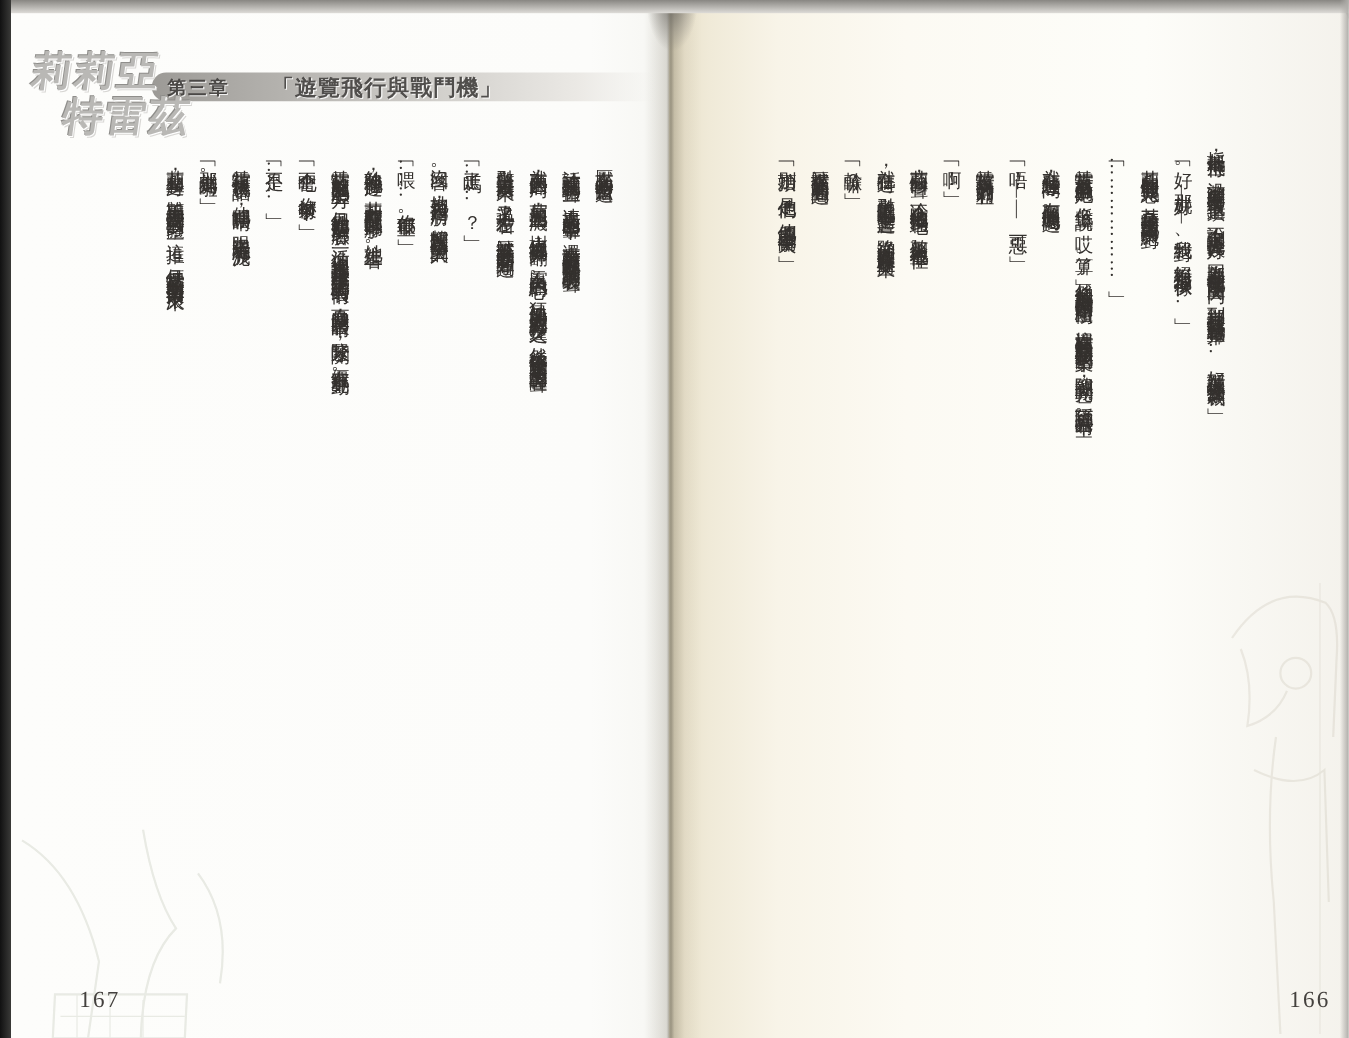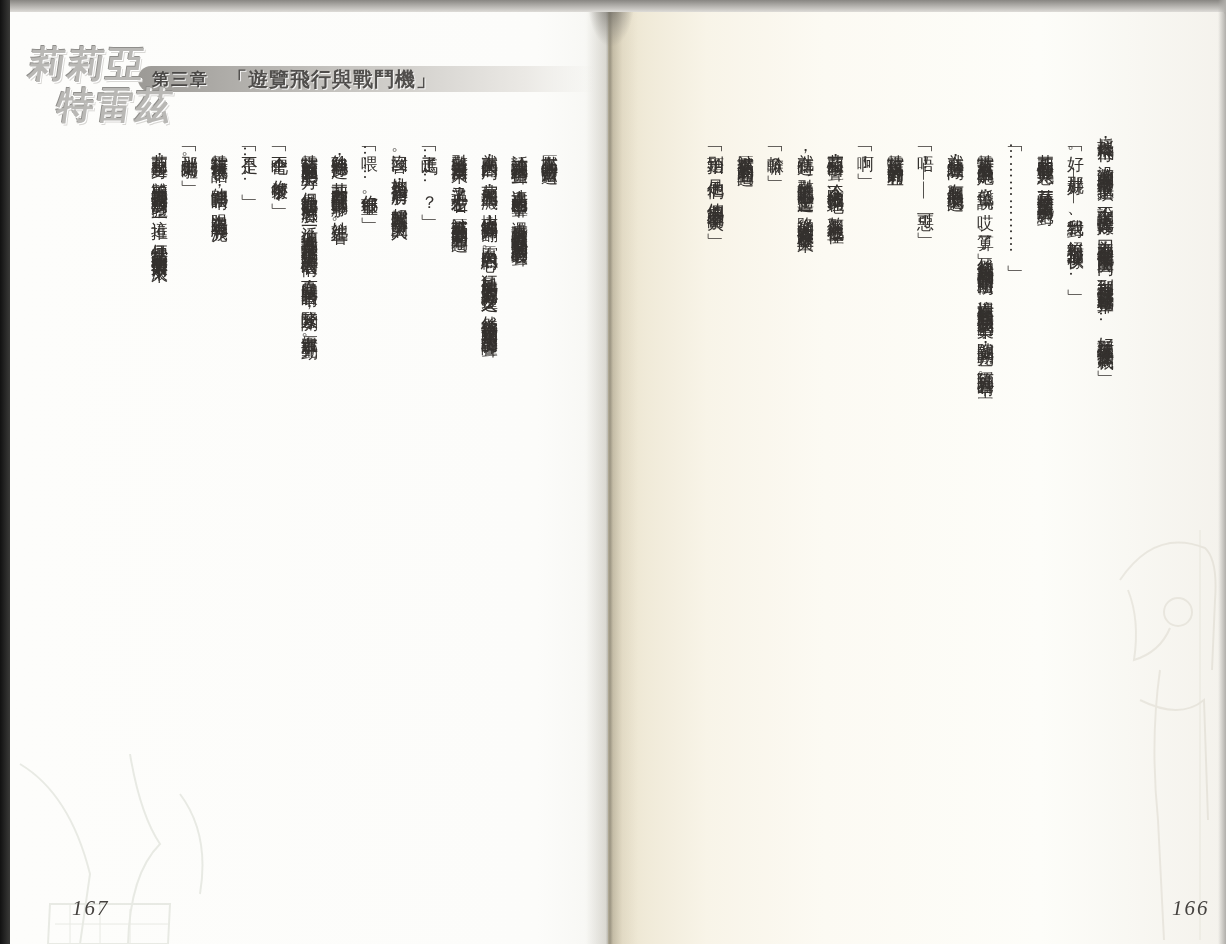--- a/index.html
+++ b/index.html
@@ -43,20 +43,21 @@
   .series-logo .l1 { display:block; font-size:37px; letter-spacing:2px;
     text-shadow:1px 1px 0 #fff,2px 2px 0 #d8d7d4,-1px -1px 0 #8f8e8b; }
   .series-logo .l2 { display:block; font-size:37px; letter-spacing:2px; margin:4px 0 0 34px;
     text-shadow:1px 1px 0 #fff,2px 2px 0 #d8d7d4,-1px -1px 0 #8f8e8b; }
   .chapter-banner {
     position:absolute; left:138px; top:66px; width:456px; height:26px; z-index:2;
     border-radius:13px 0 0 13px;
     background:linear-gradient(to right,#9c9a96 0%,#b8b6b2 30%,#d4d2ce 60%,#ebe9e5 85%,rgba(235,233,229,0) 100%);
     display:flex; align-items:center;
     font-family:Liberation Mono, monospace;
+    gap:20px;
   }
   .chapter-banner .chapter-no {
     margin-left:14px; font-size:17px; font-weight:bold; color:#4a4846;
     letter-spacing:2px; text-shadow:1px 1px 0 rgba(255,255,255,.85);
   }
   .chapter-banner .chapter-title {
     margin-left:18px; font-size:20px; font-weight:bold; color:#504e4c;
     letter-spacing:1px; text-shadow:1px 1px 0 rgba(255,255,255,.85);
   }
   
@@ -65,21 +66,21 @@
     writing-mode:vertical-rl; text-orientation:mixed;
     font-size:17px; line-height:30px; letter-spacing:1.6px;
     color:#34312e; overflow:hidden;
   }
   .vtext p { margin:0; padding:0; text-indent:1em; }
   .vtext p.flush { text-indent:0; }
   .vtext-left  { left:82px;  top:124px; width:482px; height:782px; }
   .vtext-right { left:638px; top:124px; width:482px; height:782px; }
   
   .page-number {
-    position:absolute; z-index:3; font-style:italic; font-size:21px; color:#44413e;
+    position:absolute; z-index:3; font-size:21px; color:#44413e;
     letter-spacing:2px; font-family:"Liberation Serif","DejaVu Serif",serif;
   }
   .pn-left  { left:72px;  top:896px; }
   .pn-right { left:1172px; top:896px; }
   
   .wm { position:absolute; z-index:1; pointer-events:none; }
   .wm-right { right:6px; top:520px; }
   .wm-left  { left:10px; bottom:0; }
 </style>
 </head>

